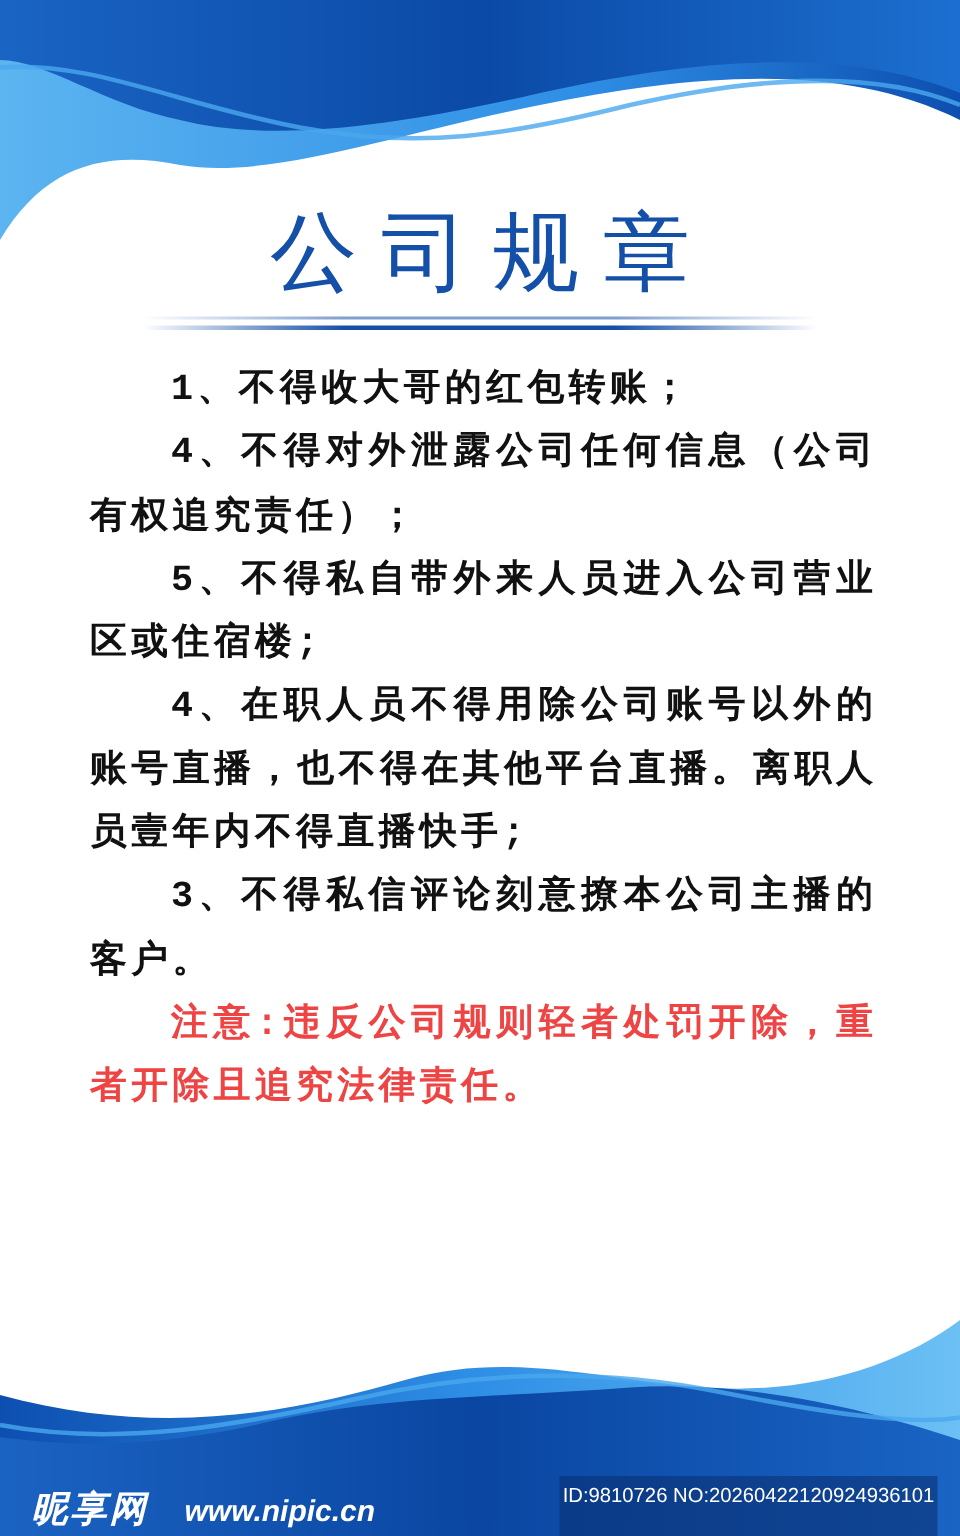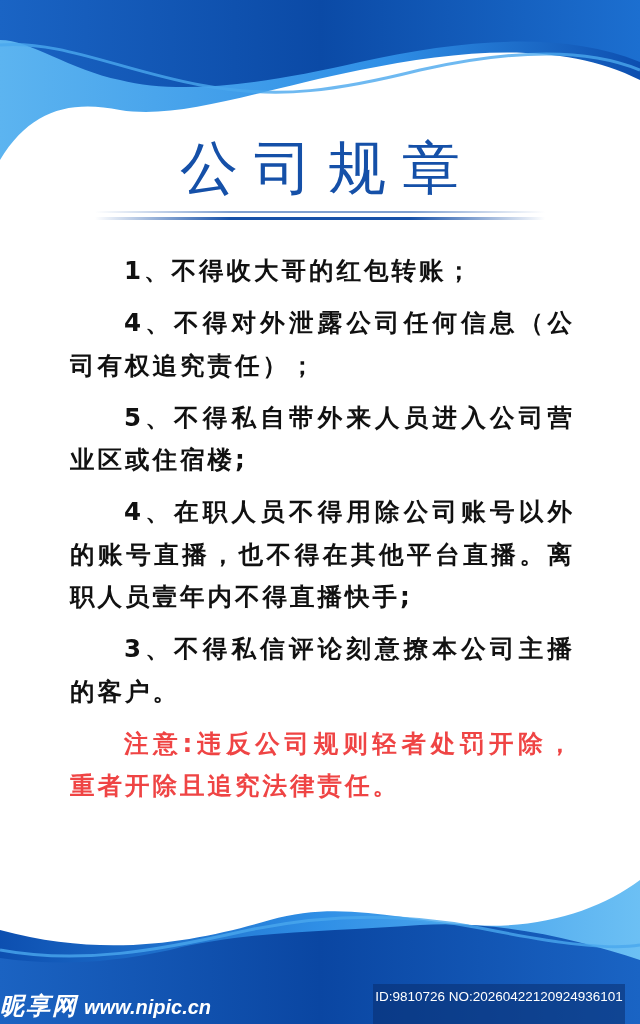--- a/index.html
+++ b/index.html
@@ -19,26 +19,26 @@
       position: absolute; left: 95px; width: 450px; height: 3px; z-index: 2;
       background: linear-gradient(90deg, rgba(21,80,168,0) 0%, #1550a8 30%, #1550a8 70%, rgba(21,80,168,0) 100%);
     }
     .rule-1 { top: 211px; height: 2px; opacity: 0.55; }
     .rule-2 { top: 217px; height: 3px; }
     .rules {
       position: absolute; left: 60px; width: 525px; top: 240px; z-index: 2;
       font-size: 24.5px; font-weight: bold; color: #111111;
       line-height: 42.3px; letter-spacing: 3px;
     }
-    .rule-item { text-indent: 54px; margin: 10px; text-align: justify; }
+    .rule-item { text-indent: 54px; margin: 0; text-align: justify; font-family: Liberation Mono, monospace; }
     .warning { color: #ef4444; }
     .footer-logo {
-      position: absolute; left: 0; top: 990px; z-index: 3;
+      position: absolute; left: 21px; top: 990px; z-index: 3;
       color: #ffffff; font-size: 22px; font-weight: bold; font-style: italic;
-      display: flex; align-items: baseline; gap: 6px;
+      display: flex; align-items: baseline; gap: 24px;
     }
     .footer-logo .cn { font-size: 24px; letter-spacing: 2px; }
     .footer-logo .url { font-size: 20px; font-family: "Liberation Sans", sans-serif; }
     .footer-id {
       position: absolute; left: 373px; top: 984px; width: 252px; height: 40px; z-index: 3;
       background: rgba(10, 45, 110, 0.55); color: #ffffff;
       font-size: 13.5px; line-height: 26px; text-align: center;
       font-family: "Liberation Sans", sans-serif;
     }
   </style>

